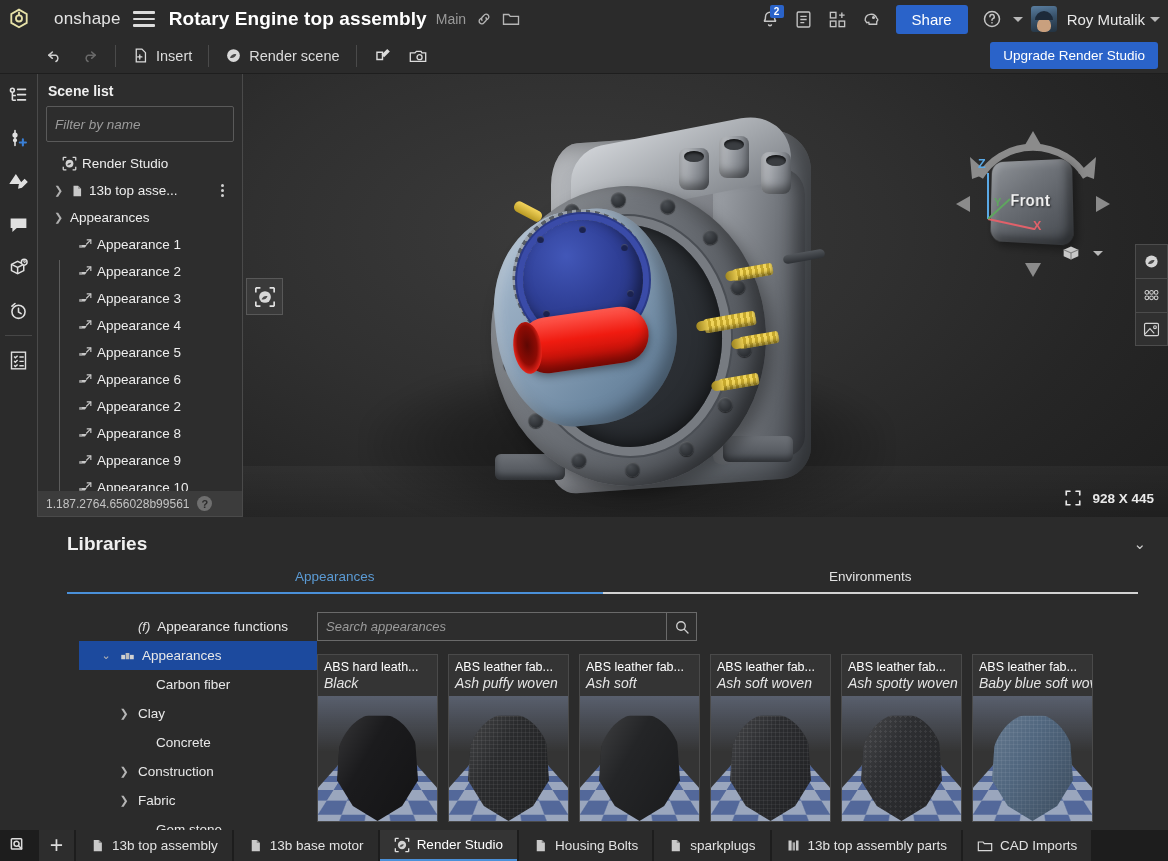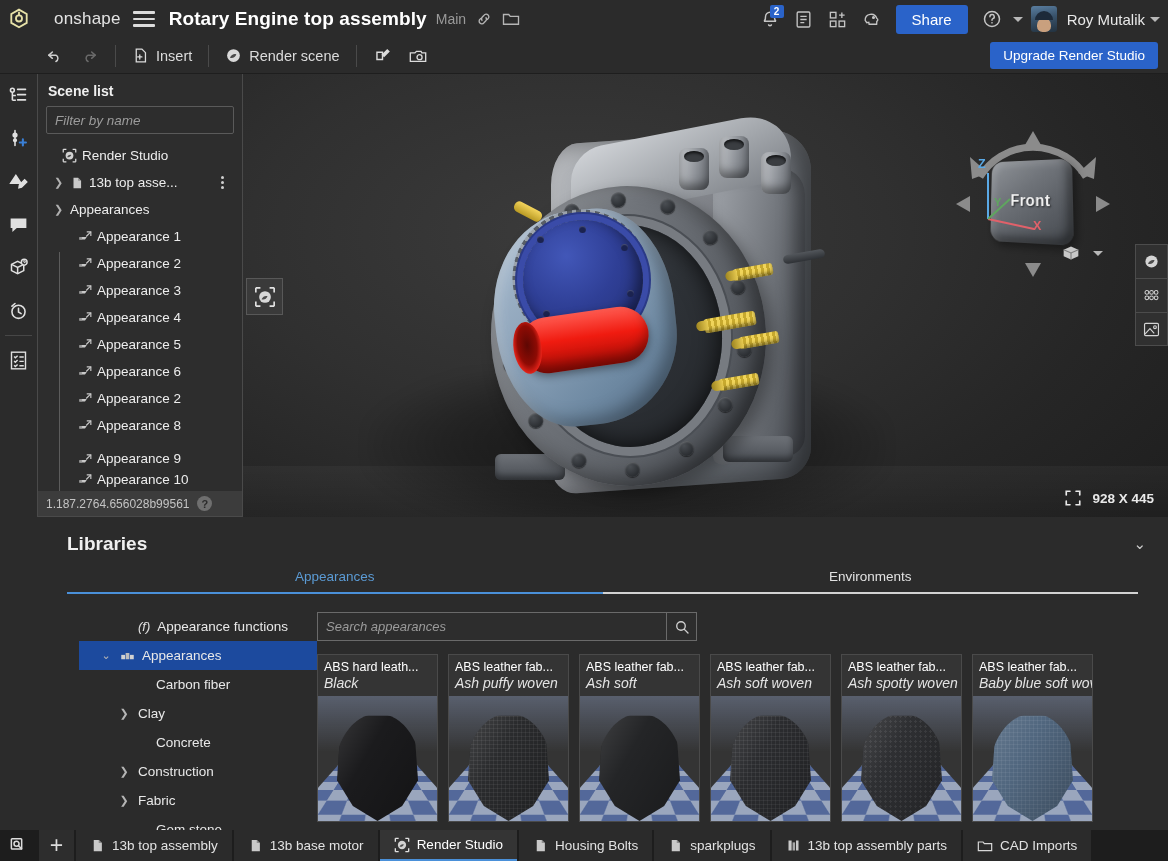--- a/index.html
+++ b/index.html
@@ -201,21 +201,21 @@
   }
 
   
   .scene-panel {
     position:absolute; top:74px; left:37px; width:206px; height:443px;
     background:#2d2d2d; border:1px solid #4a4a4a; border-top:none;
     display:flex; flex-direction:column;
   }
   .scene-title { font-size:14px; font-weight:bold; color:#efefef; padding:9px 10px 7px 10px; }
   .filter-input {
-    margin:0 8px 8px 8px; height:28px; background:#2d2d2d; border:1px solid #5a5a5a;
+    margin:0 8px 8px 8px; height:36px; background:#2d2d2d; border:1px solid #5a5a5a;
     border-radius:2px; color:#cfcfcf; font-size:13.5px; font-style:italic; padding:0 8px;
     font-family:"Liberation Sans", sans-serif; outline:none;
   }
   .filter-input::placeholder { color:#9b9b9b; font-style:italic; }
   .tree { flex:1; overflow:hidden; position:relative; }
   .tree-row { display:flex; align-items:center; height:27px; font-size:13.5px; color:#ededed; cursor:pointer; padding-left:6px; gap:5px;}
   .tw { width:13px; display:flex; align-items:center; justify-content:center; color:#b0b0b0; font-size:11px;}
   .kebab { margin-left:auto; margin-right:18px; display:flex; flex-direction:column; gap:2px; align-items:center;}
   .kebab i { width:3px;height:3px;border-radius:50%;background:#cfcfcf; display:block;}
   .appr-indent { position:absolute; left:21px; top:110px; bottom:0; width:1px; background:#5c5c5c; }
@@ -713,21 +713,21 @@
             <span style="display:flex">
               <svg width="14" height="13" viewBox="0 0 24 22">
                 <path d="M2 16h10l3-4H5z" fill="#c9c9c9"></path>
                 <rect x="2" y="12" width="5" height="4" fill="#9a9a9a"></rect>
                 <path d="M15 3h7v7" fill="none" stroke="#c9c9c9" stroke-width="2"></path>
                 <path d="M22 3 14 11" stroke="#c9c9c9" stroke-width="2"></path>
               </svg>
             </span>
             <span>Appearance 8</span>
           </div>
-          <div class="tree-row" style="padding-left: 40px; align-items: flex-end;">
+          <div class="tree-row" style="padding-left: 40px;">
             <span style="display:flex">
               <svg width="14" height="13" viewBox="0 0 24 22">
                 <path d="M2 16h10l3-4H5z" fill="#c9c9c9"></path>
                 <rect x="2" y="12" width="5" height="4" fill="#9a9a9a"></rect>
                 <path d="M15 3h7v7" fill="none" stroke="#c9c9c9" stroke-width="2"></path>
                 <path d="M22 3 14 11" stroke="#c9c9c9" stroke-width="2"></path>
               </svg>
             </span>
             <span>Appearance 9</span>
           </div>

